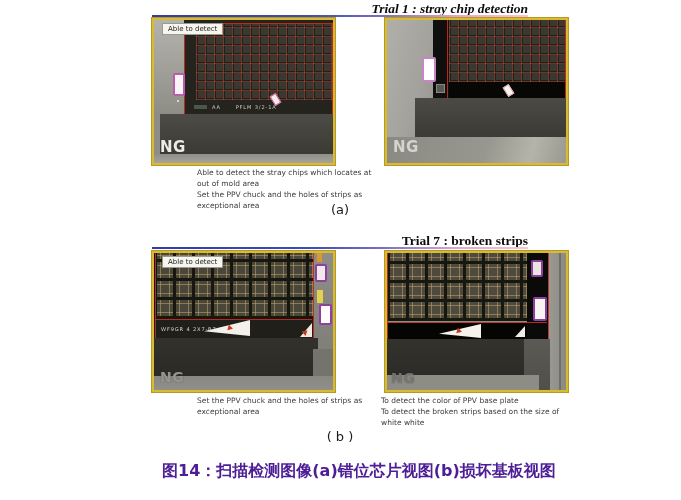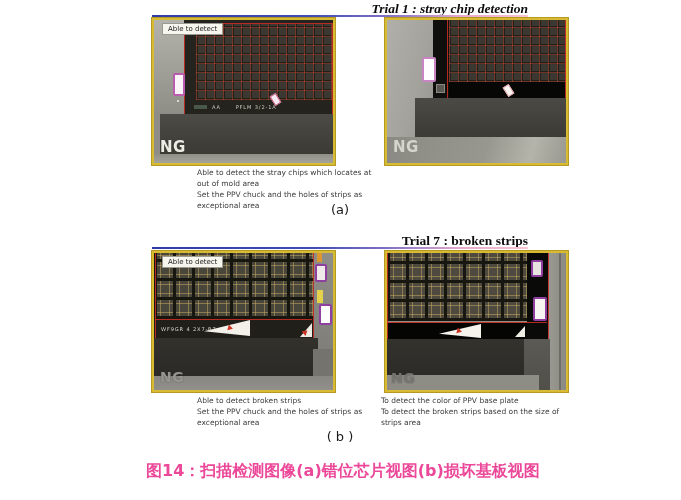--- a/index.html
+++ b/index.html
@@ -43,21 +43,21 @@
       letter-spacing:.5px;z-index:6;}
   .ng.dim{color:rgba(225,224,214,.6);text-shadow:0 0 1px #222;}
   .ng.dimmer{color:rgba(215,214,205,.45);text-shadow:0 0 1px #222;}
   .marking{position:absolute;color:#c9cabe;font-size:6px;letter-spacing:1px;white-space:pre;z-index:5;
            transform:scale(.85);transform-origin:left top;}
 
   
   .notes-row{position:absolute;left:155px;width:372px;display:flex;margin-left:42px;}
   .note-col{width:184px;font-size:7.5px;color:#3b3b3b;line-height:1.45;}
   .sub-caption{position:absolute;left:152px;width:376px;text-align:center;font-size:13px;color:#1a1a1a;}
-  .fig-caption{position:absolute;left:146px;top:461px;font-size:16px;font-weight:700;color:#ec4899;
+  .fig-caption{position:absolute;left:162px;top:461px;font-size:16px;font-weight:700;color:#4c1d95;
                white-space:nowrap;z-index:2;}
   .watermark{position:absolute;right:1px;top:467px;font-size:22px;color:#badfae;
              font-family:"Liberation Sans",sans-serif;letter-spacing:1px;z-index:3;white-space:nowrap;}
 </style>
 </head>
 <body>
 
 <div id="page">
 
   <div class="trial-title" style="top:1px;font-style:italic;">Trial 1 : stray chip detection</div>
@@ -146,26 +146,25 @@
       <div class="tri corner" style="left:128px;top:73px;width:10px;height:11px;"></div>
       <div style="position:absolute;left:0;top:86px;width:152px;height:38px;background:linear-gradient(to bottom,#33322d,#2c2b27);"></div>
       <div style="position:absolute;right:16px;top:86px;width:26px;bottom:0;background:linear-gradient(to bottom,#5b5a54,#504f49);"></div>
       <div style="position:absolute;left:0;bottom:0;width:152px;height:15px;background:#8d8c85;"></div>
       <div class="ng dimmer" style="font-size:14px;left:4px;bottom:4px;">NG</div>
     </div>
   </div>
 
   <div class="notes-row" style="top:396px;">
     <div class="note-col">
-      <div>Able to detect broken strips</div>
       <div>Set the PPV chuck and the holes of strips as exceptional area</div>
     </div>
     <div class="note-col">
       <div>To detect the color of PPV base plate</div>
-      <div>To detect the broken strips based on the size of strips area</div>
+      <div>To detect the broken strips based on the size of white white</div>
     </div>
   </div>
 
   <div class="sub-caption" style="top:429px;">( b )</div>
 
   <div class="fig-caption">图14：扫描检测图像(a)错位芯片视图(b)损坏基板视图</div>
 
 </div>
 
 </body></html>

